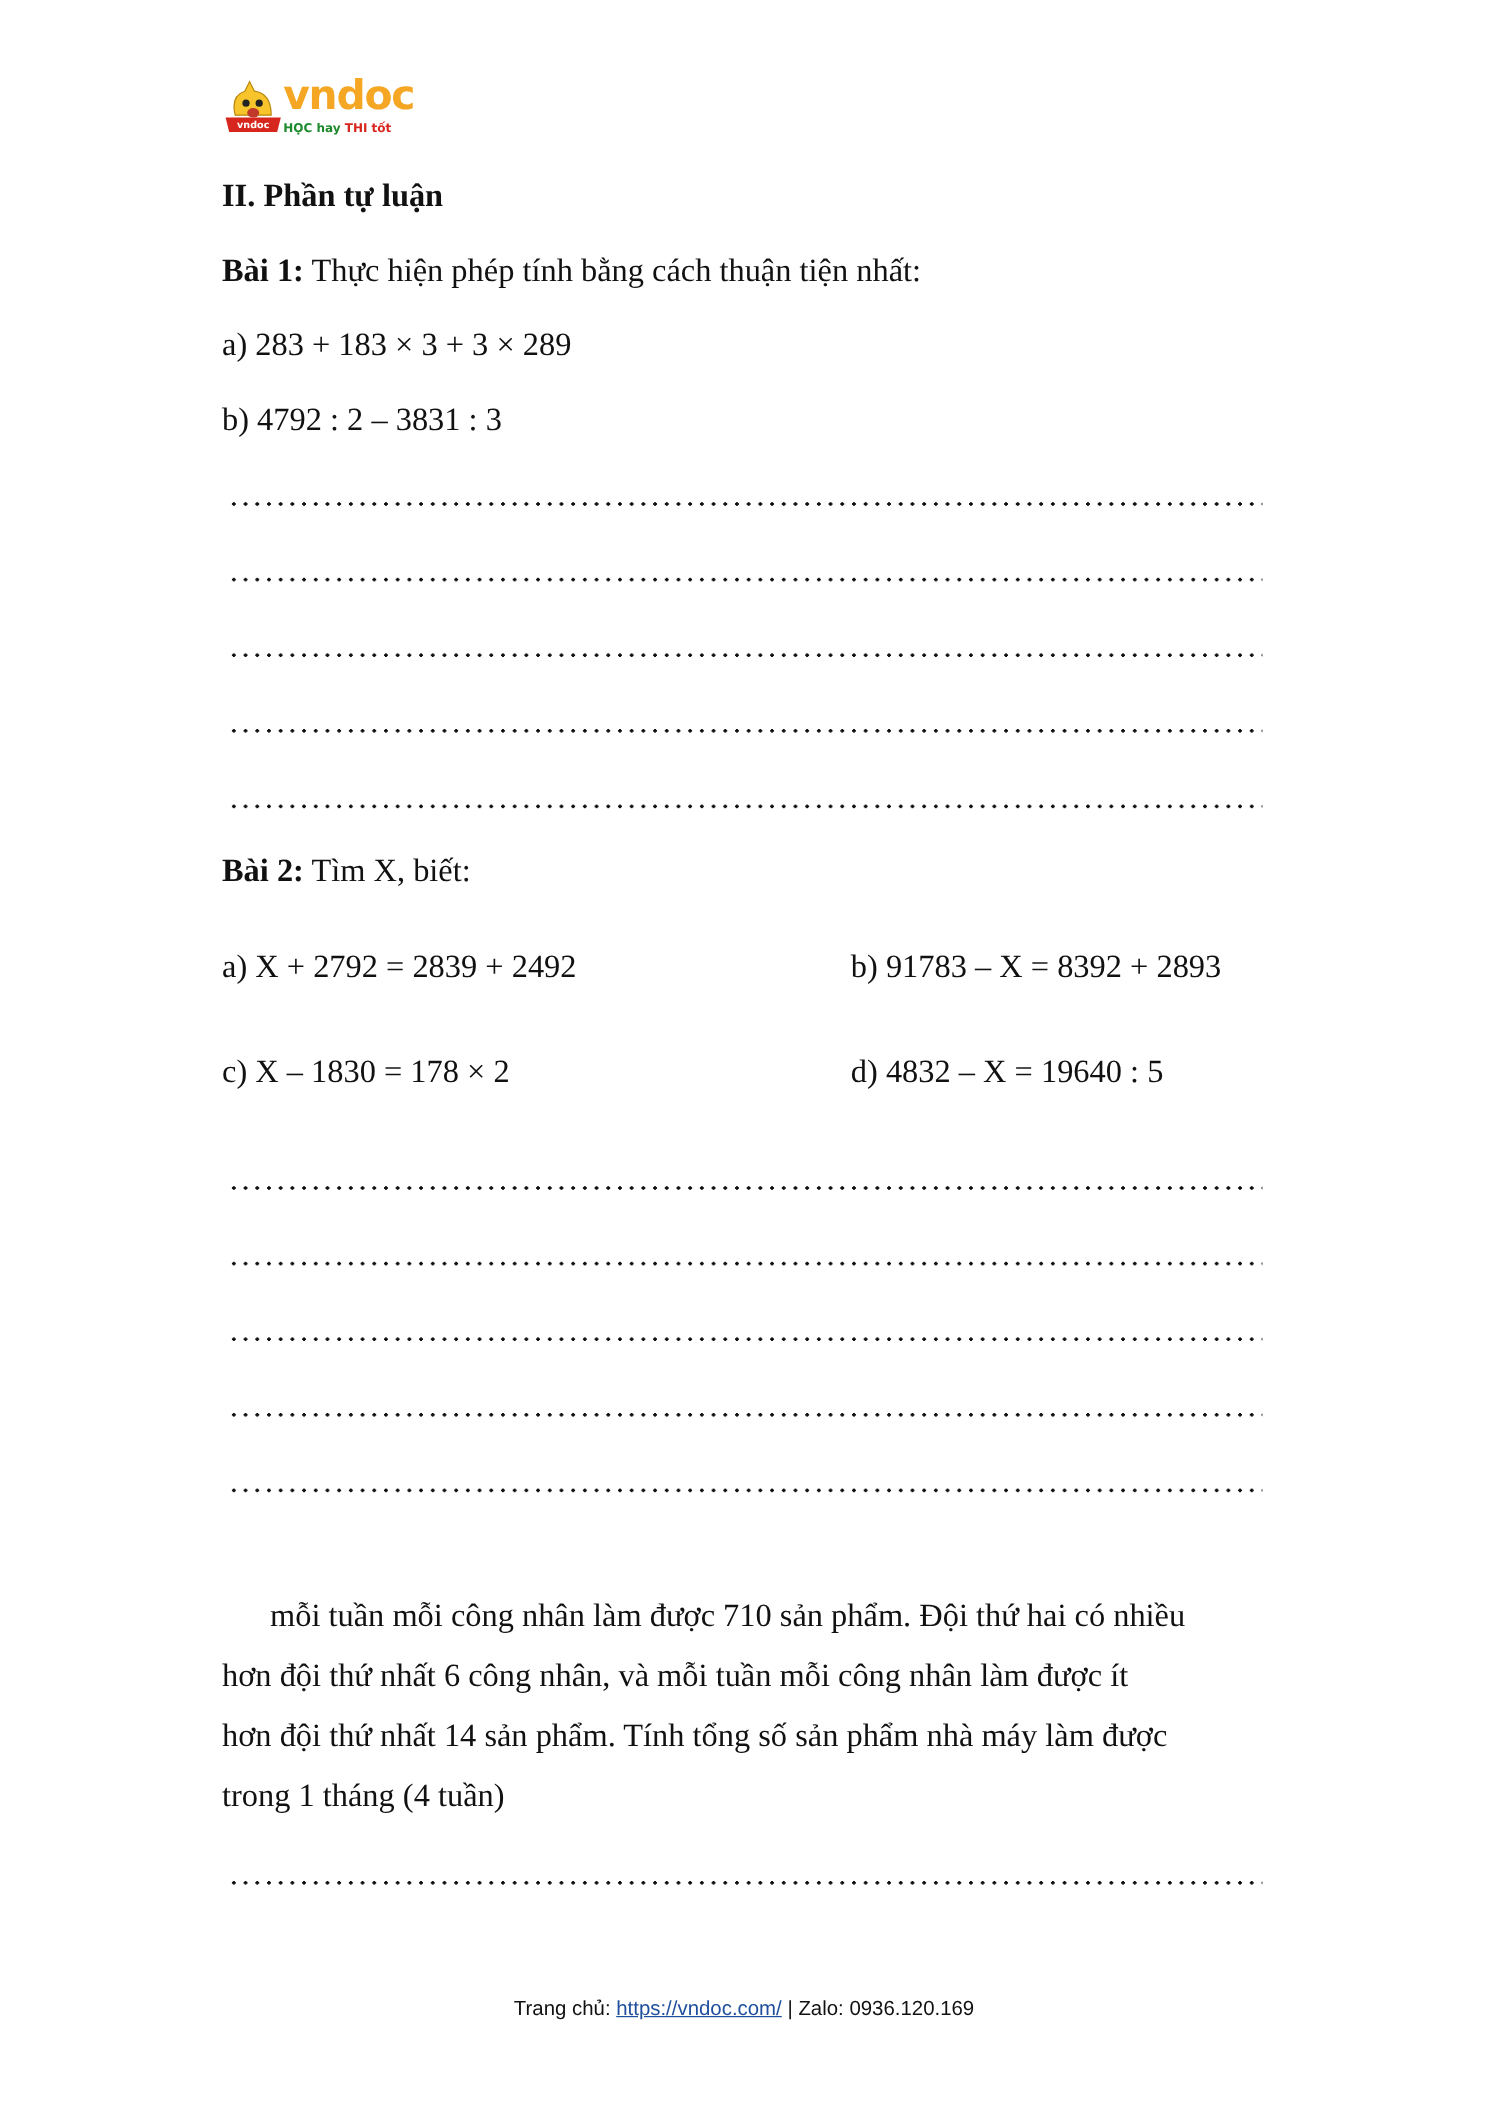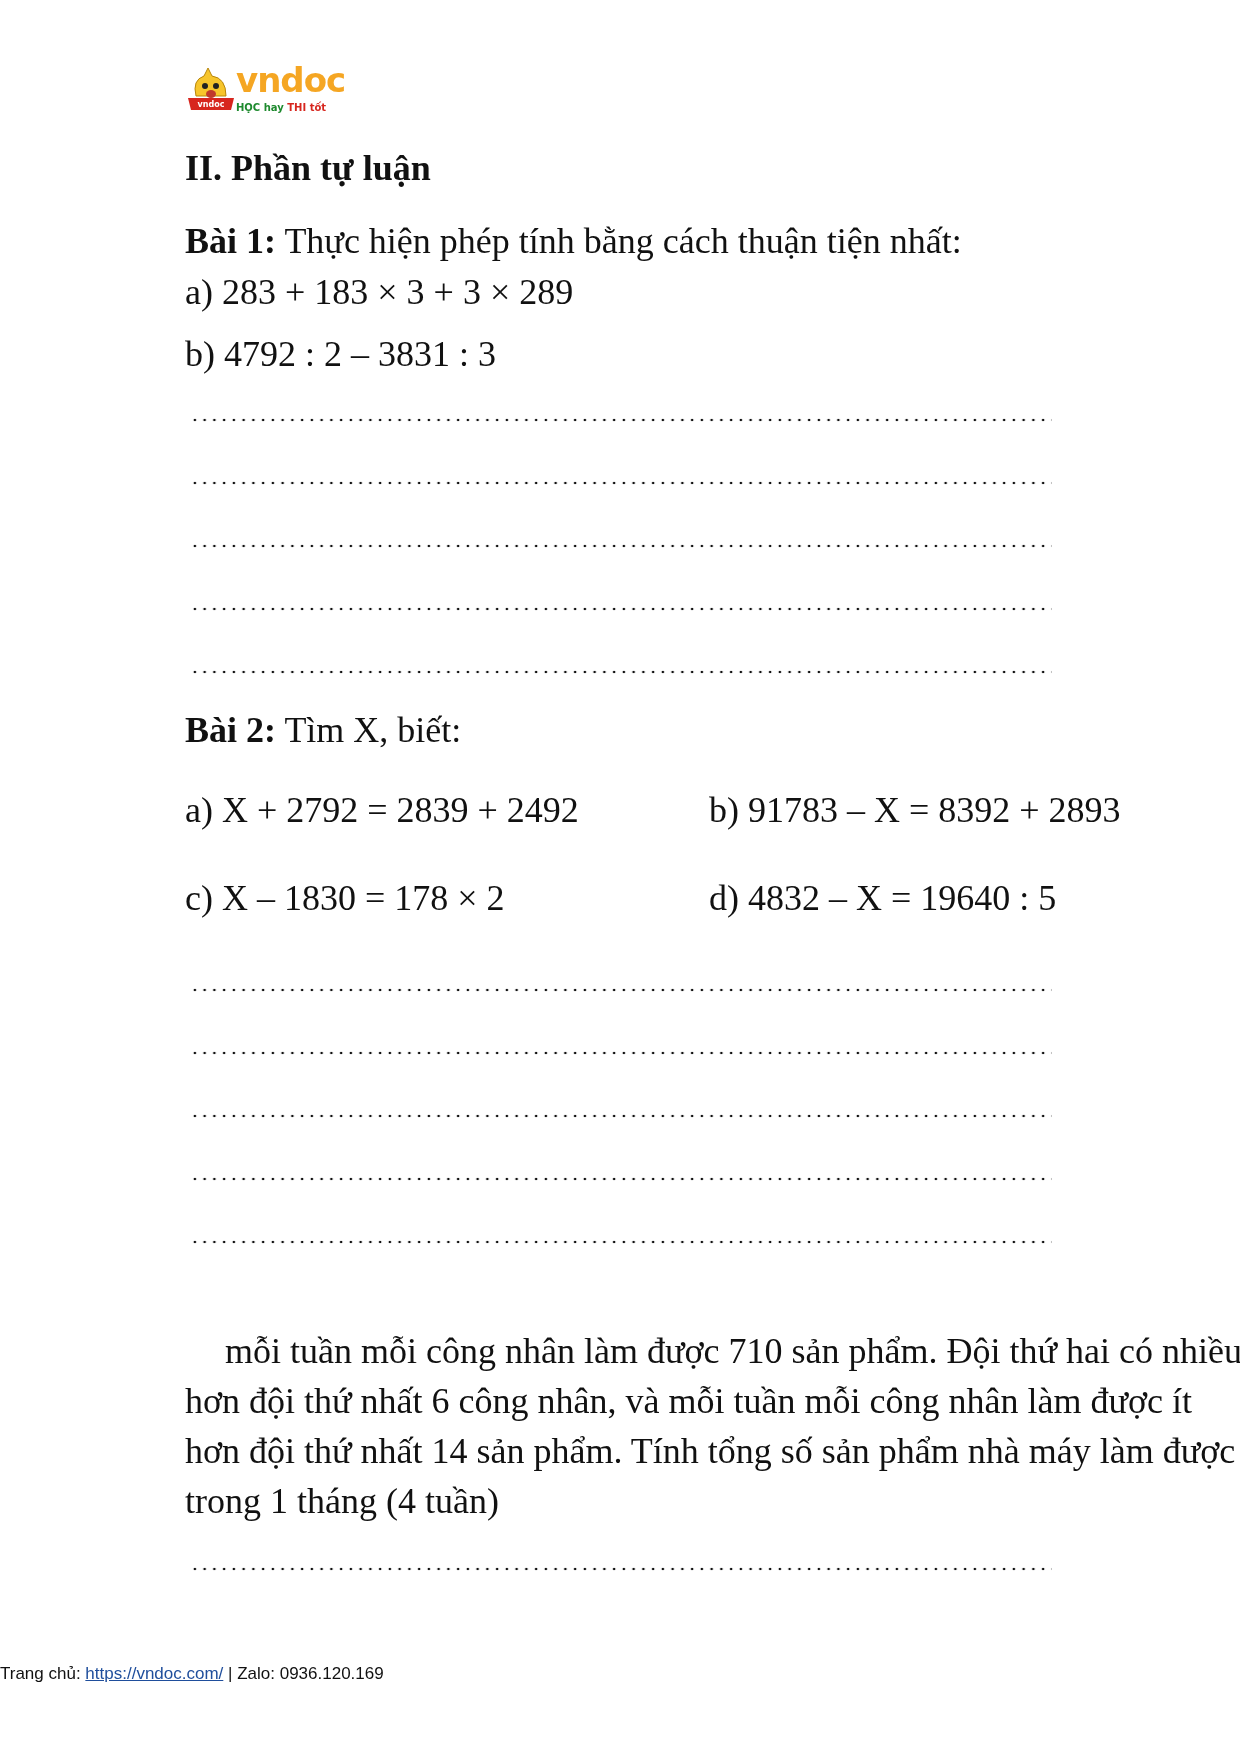--- a/index.html
+++ b/index.html
@@ -11,28 +11,28 @@
     .logo { position: absolute; left: 186px; top: 66px; width: 160px; height: 56px; }
     .logo-mascot { position: absolute; left: 0; top: 0; width: 50px; height: 52px; }
     .logo-word { position: absolute; left: 50px; top: -6px; font-family: "DejaVu Sans", sans-serif;
                  font-weight: bold; font-size: 34px; color: #f5a623; letter-spacing: -1px; }
     .logo-tag { position: absolute; left: 50px; top: 36px; font-family: "DejaVu Sans", sans-serif;
                 font-weight: bold; font-size: 10px; white-space: nowrap; }
     .logo-tag .green { color: #1e8a2e; }
     .logo-tag .red { color: #d7261e; }
 
     .abs { position: absolute; white-space: nowrap; }
-    .t { font-size: 36px; line-height: 1; }
+    .t { font-size: 27px; line-height: 1; }
     .b { font-weight: bold; }
 
     .dots { position: absolute; left: 190px; width: 862px; height: 6px;
             background-image: radial-gradient(circle, #111 1.3px, transparent 1.6px);
             background-size: 9.75px 6px; background-repeat: repeat-x; }
 
-    .footer { position: absolute; top: 1664px; left: 0; width: 1240px; 
+    .footer { position: absolute; top: 1664px; left: 0; width: 1240px; text-align: center;
               font-family: "Liberation Sans", "DejaVu Sans", sans-serif; font-size: 17px; color: #111; }
     .footer a { color: #1f4e9c; text-decoration: underline; }
   </style>
 </head>
 <body>
 
 <div class="page">
 
   <div class="logo">
     <svg class="logo-mascot" viewBox="0 0 50 52">
@@ -42,21 +42,21 @@
       <ellipse cx="25" cy="28" rx="5" ry="4" fill="#c0392b"></ellipse>
       <path d="M2 32 L48 32 L45 44 L5 44 Z" fill="#d7261e"></path>
       <text x="25" y="41" font-size="8" font-family="DejaVu Sans, sans-serif" font-weight="bold" fill="#fff" text-anchor="middle">vndoc</text>
     </svg>
     <span class="logo-word">vndoc</span>
     <span class="logo-tag"><span class="green">HỌC hay </span><span class="red">THI tốt</span></span>
   </div>
 
   <div class="abs t b" style="left:185px; top:150px;">II. Phần tự luận</div>
 
-  <div class="abs t" style="left:185px; top:212px;margin-top:11px;">
+  <div class="abs t" style="left:185px; top:212px;">
     <span class="b">Bài 1:</span>
     <span>Thực hiện phép tính bằng cách thuận tiện nhất:</span>
   </div>
   <div class="abs t" style="left:185px; top:274px;">a) 283 + 183 × 3 + 3 × 289</div>
   <div class="abs t" style="left:185px; top:336px;">b) 4792 : 2 – 3831 : 3</div>
 
   <div class="dots" style="top:417px;"></div>
   <div class="dots" style="top:480px;"></div>
   <div class="dots" style="top:543px;"></div>
   <div class="dots" style="top:606px;"></div>

